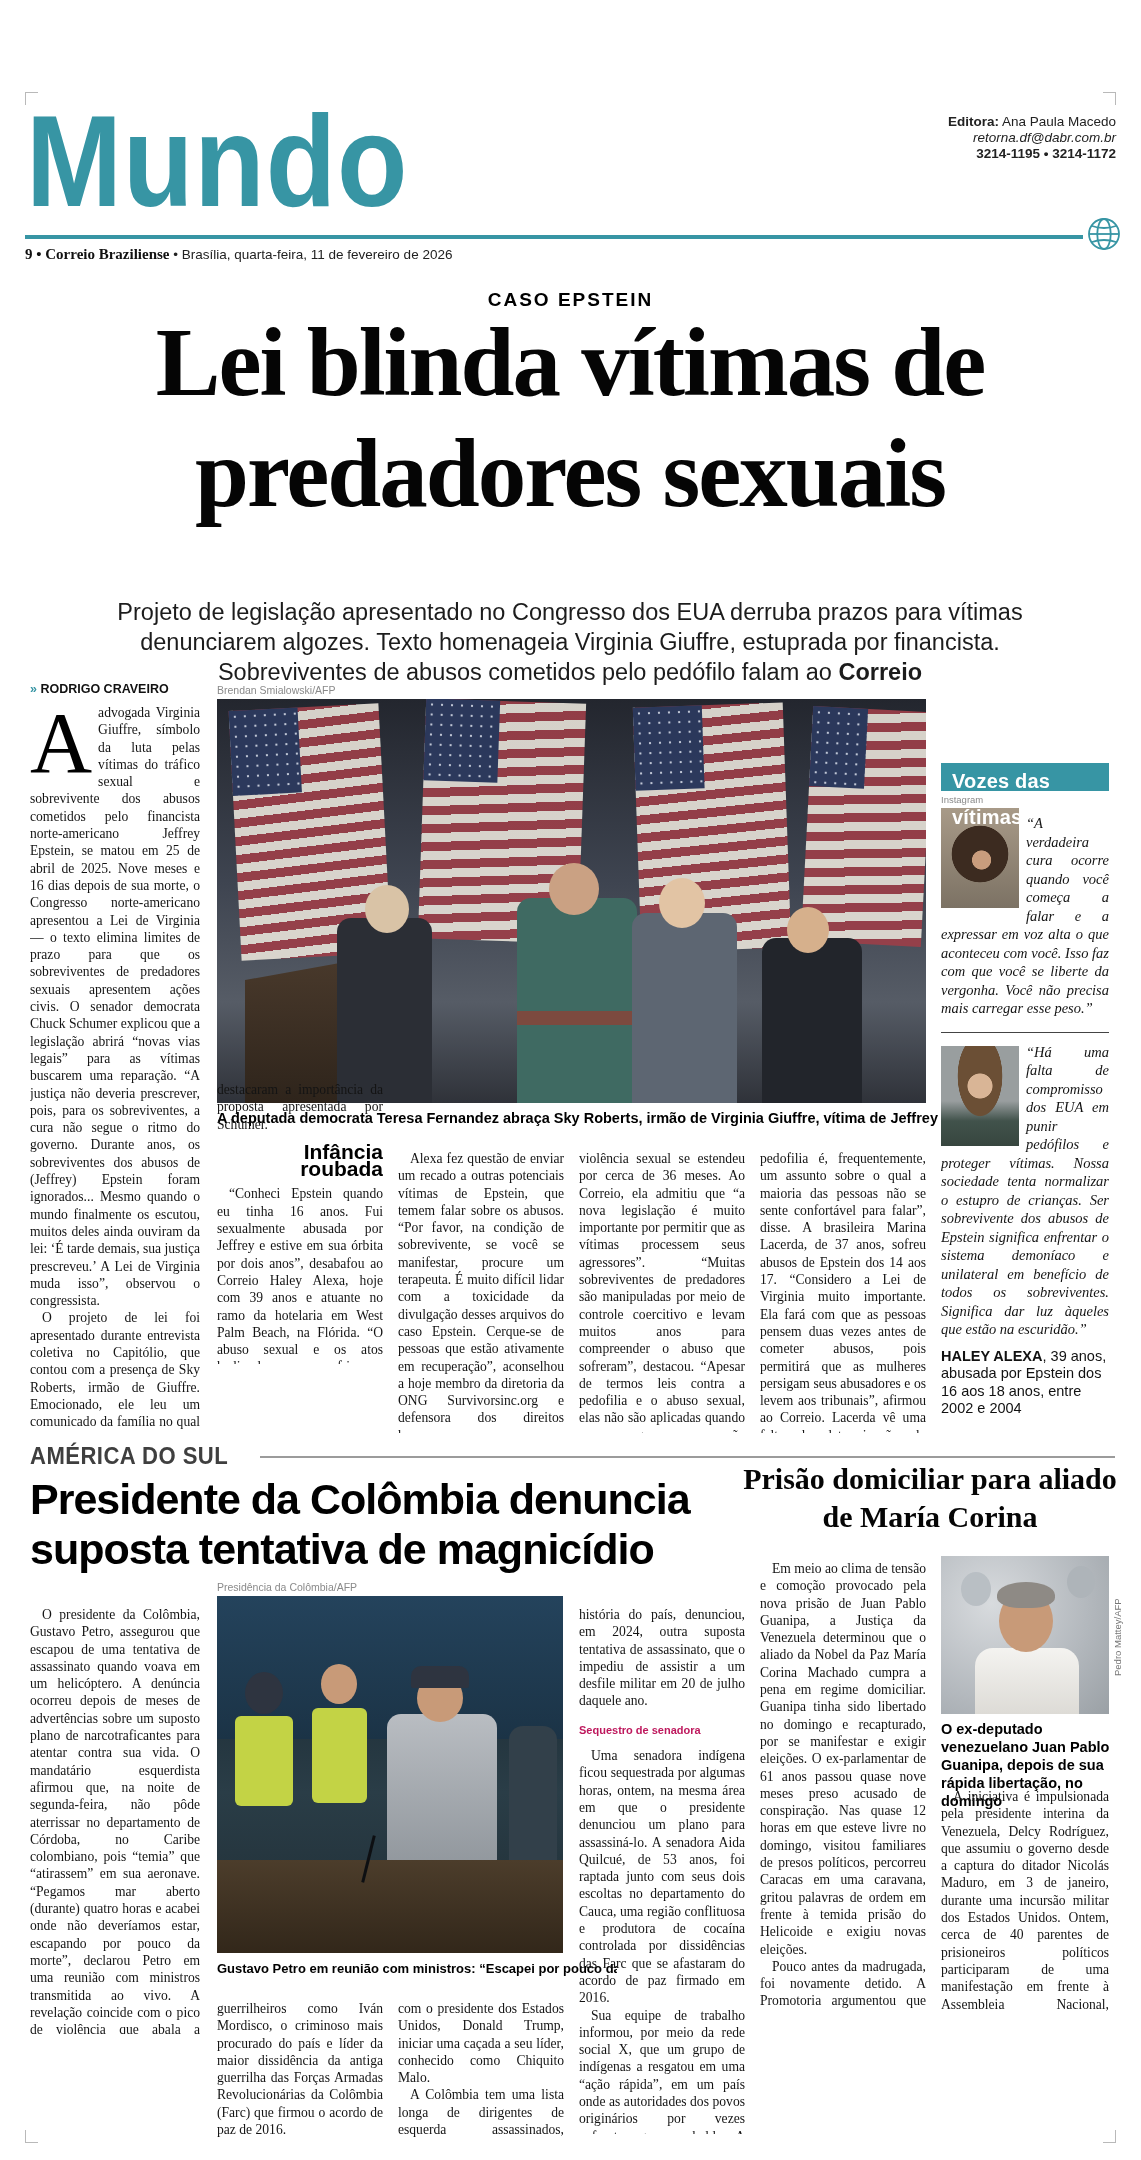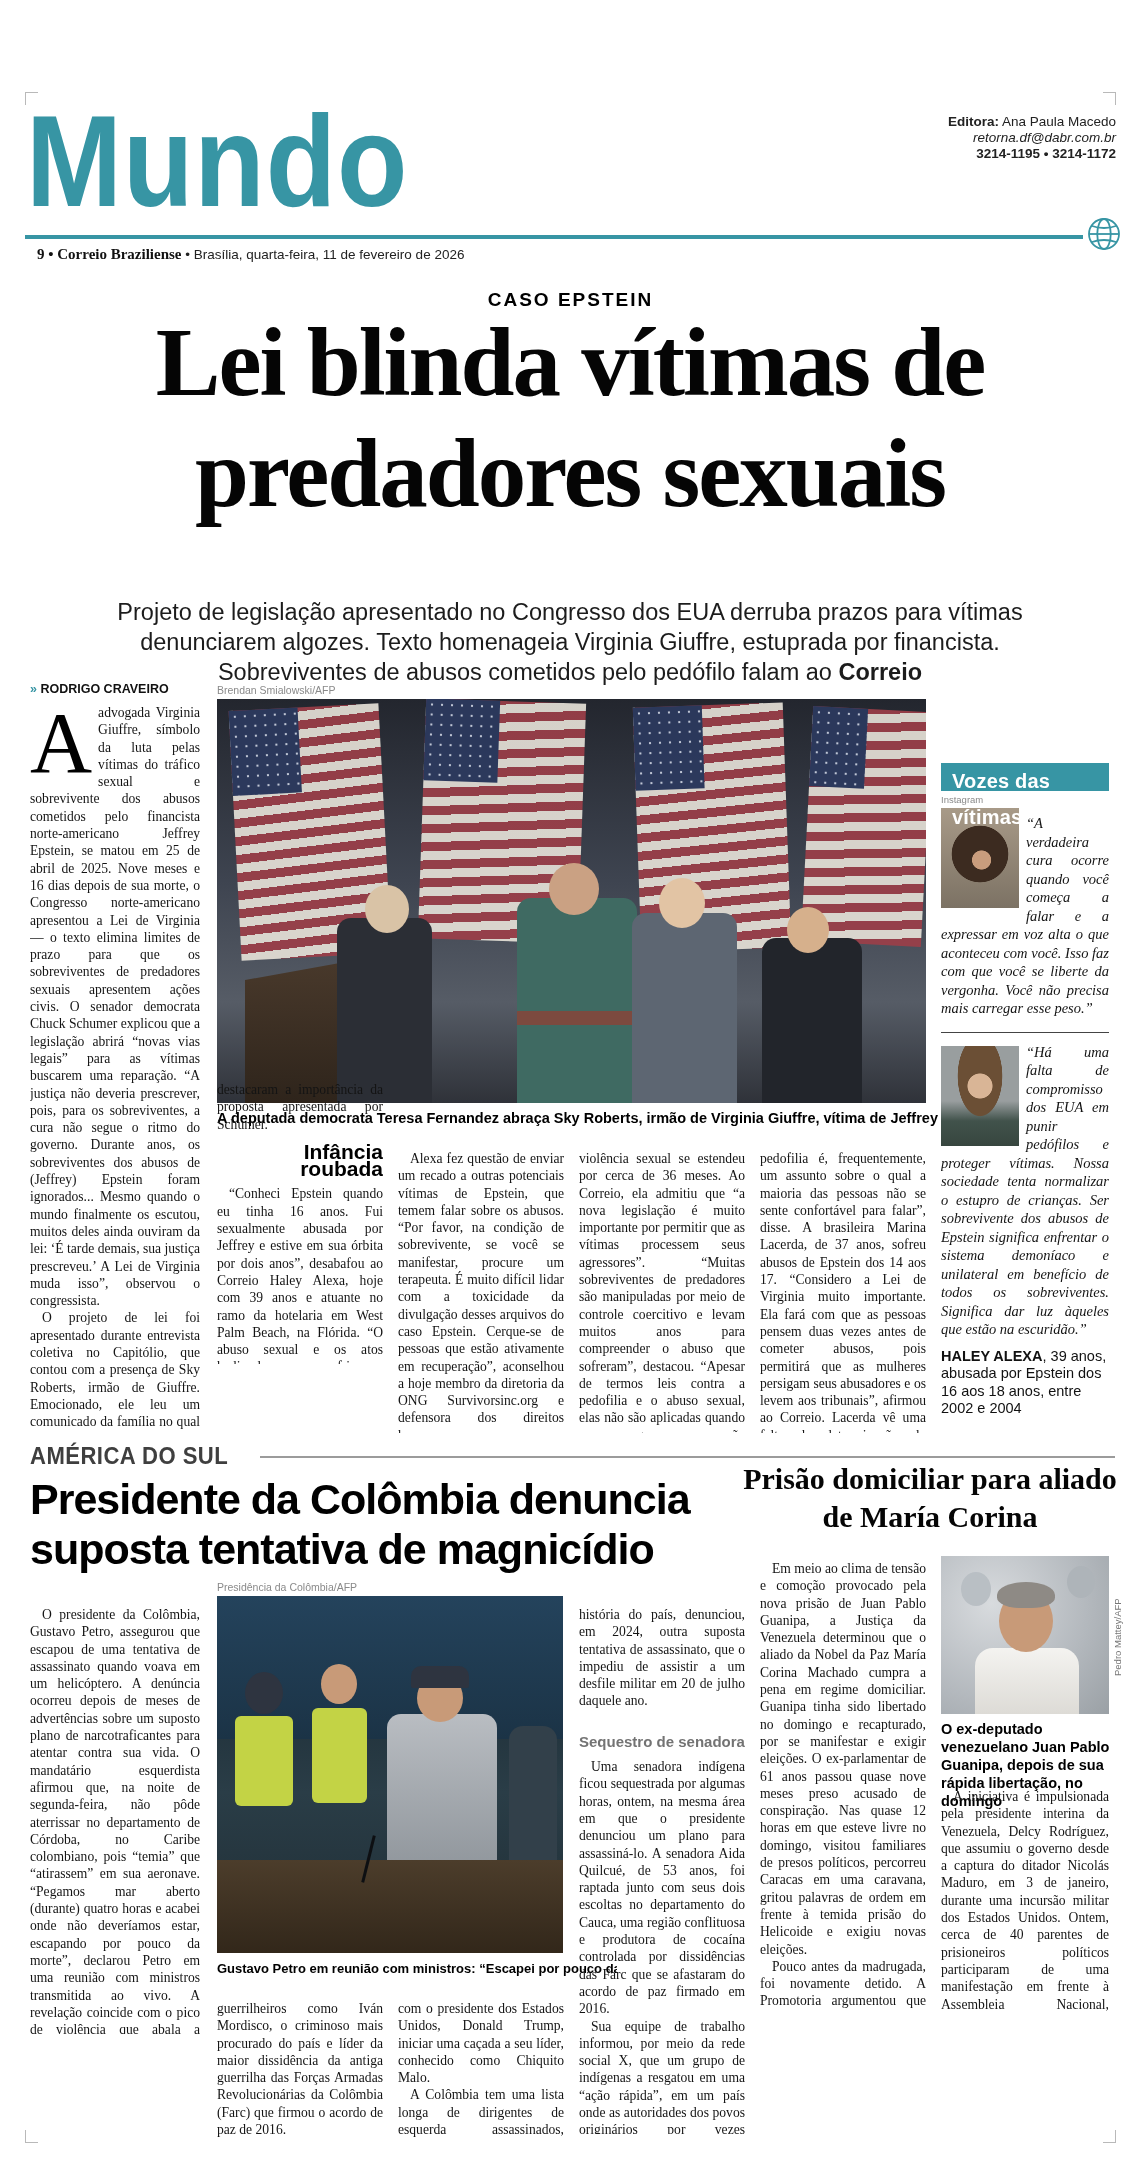--- a/index.html
+++ b/index.html
@@ -13,21 +13,21 @@
   .crop.bl{border-left-width:1px;border-bottom-width:1px;}
   .crop.br{border-right-width:1px;border-bottom-width:1px;}
 
   
   .section-logo{left:26px;top:96px;font-family:"Liberation Sans",sans-serif;font-weight:bold;
     font-size:124px;line-height:1.02;letter-spacing:1px;color:#3795a4;transform:scale(0.93,1.04);transform-origin:left top;}
   .teal-rule{left:25px;top:235px;width:1058px;height:4px;background:#3795a4;}
   .editor-block{right:25px;top:114px;text-align:right;font-family:"Liberation Sans",sans-serif;font-size:13.5px;line-height:16px;color:#222;}
   .editor-block .b{font-weight:bold;}
   .editor-block .i{font-style:italic;}
-  .dateline{left:37px;top:246px;font-size:15px;font-family:"Liberation Serif",serif;color:#111;}
+  .dateline{left:25px;top:246px;font-size:15px;font-family:"Liberation Serif",serif;color:#111;}
   .dateline .b{font-weight:bold;}
   .dateline .rest{font-family:"Liberation Sans",sans-serif;font-size:13.5px;color:#222;}
 
   
   .kicker{left:0;top:289px;width:1141px;text-align:center;font-family:"Liberation Sans",sans-serif;
     font-weight:bold;font-size:19px;letter-spacing:2px;color:#000;}
   .main-headline{left:45px;top:308px;width:1050px;text-align:center;font-family:"Liberation Serif",serif;
     font-weight:bold;font-size:97px;line-height:1.14;letter-spacing:-2px;color:#050505;}
   .subhead{left:70px;top:597px;width:1000px;text-align:center;font-family:"Liberation Sans",sans-serif;
     font-size:23.5px;line-height:30px;color:#1c1c1c;}
@@ -38,22 +38,22 @@
   .pcredit{font-family:"Liberation Sans",sans-serif;font-size:10.5px;color:#8a8a8a;}
 
   
   .col{overflow:hidden;text-align:justify;font-size:13.6px;line-height:17.3px;color:#141414;}
   .col p{margin:0;text-indent:12px;}
   .col p.flow{text-indent:0;}
   .dropcap{float:left;font-family:"Liberation Serif",serif;font-weight:normal;font-size:86px;line-height:0.78;
     padding:6px 6px 0 0;color:#000;}
   .colsub{font-family:"Liberation Sans",sans-serif;font-weight:bold;font-size:21px;margin:10px 0 8px 0;
     text-indent:0 !important;text-align:right;color:#000;}
-  .colsub2{font-family:"Liberation Sans",sans-serif;font-weight:bold;font-size:15px;margin:23px 0 8px 0;
-    text-indent:0 !important;text-align:left;color:#737373;}
+  .colsub2{font-family:"Liberation Sans",sans-serif;font-weight:bold;font-size:11px;margin:12px 0 8px 0;
+    text-indent:0 !important;text-align:left;color:#be185d;}
 
   .caption{font-family:"Liberation Sans",sans-serif;font-weight:bold;font-size:14.5px;line-height:17px;color:#000;}
 
   
   .sidebar{left:941px;top:763px;width:168px;height:686px;overflow:hidden;}
   .sb-title{background:#3795a4;color:#fff;font-family:"Liberation Sans",sans-serif;font-weight:bold;
     font-size:20px;line-height:36px;height:28px;padding-left:11px;letter-spacing:0.2px;}
   .sb-credit{font-family:"Liberation Sans",sans-serif;font-size:9.5px;color:#8a8a8a;margin-top:3px;}
   .sb-quote{font-style:italic;font-size:14.5px;line-height:18.5px;text-align:justify;color:#141414;margin-top:9px;}
   .sb-photo{float:left;width:78px;height:100px;margin:3px 7px 2px 0;}

